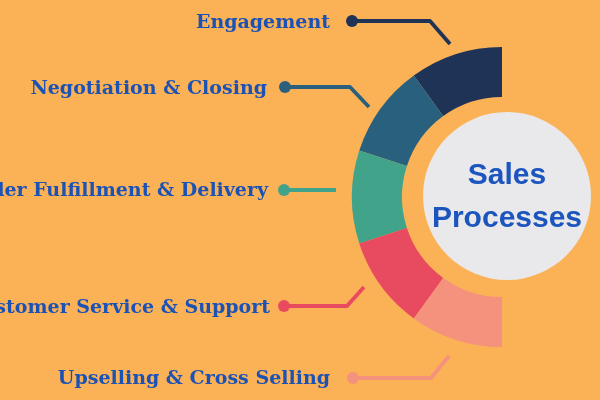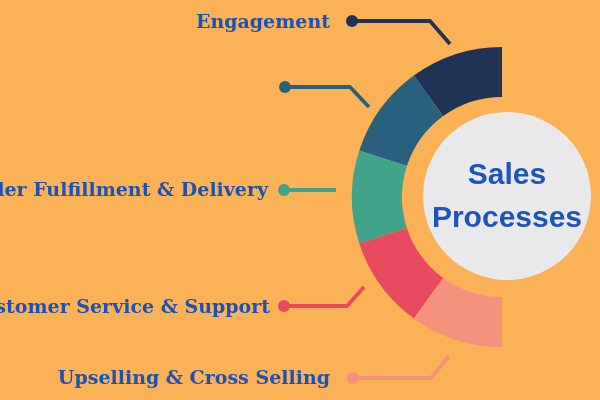--- a/index.html
+++ b/index.html
@@ -81,20 +81,21 @@
       <circle cx="284" cy="306" r="6" fill="#E84A60"></circle>
 
       <polyline class="connector" points="353,378 431,378 449,356" stroke="#F4927D"></polyline>
       <circle cx="353" cy="378" r="6" fill="#F4927D"></circle>
     </g>
 
     <circle cx="507" cy="196" r="84" fill="#E9E9EB"></circle>
   </svg>
 
   <div class="stage-label lbl-0" style="color: rgb(27, 82, 181);">Engagement</div>
+  <div class="stage-label lbl-1" style="color: rgb(27, 82, 181);">Negotiation &amp; Closing</div>
   <div class="stage-label lbl-2" style="color: rgb(27, 82, 181);">Order Fulfillment &amp; Delivery</div>
   <div class="stage-label lbl-3" style="color: rgb(27, 82, 181);">Customer Service &amp; Support</div>
   <div class="stage-label lbl-4" style="color: rgb(27, 82, 181); margin-left: 31px;">Upselling &amp; Cross Selling</div>
 
   <div class="center-text" style="color: rgb(28, 85, 190);">
     <div>Sales</div>
     <div>Processes</div>
   </div>
 
 </div>

